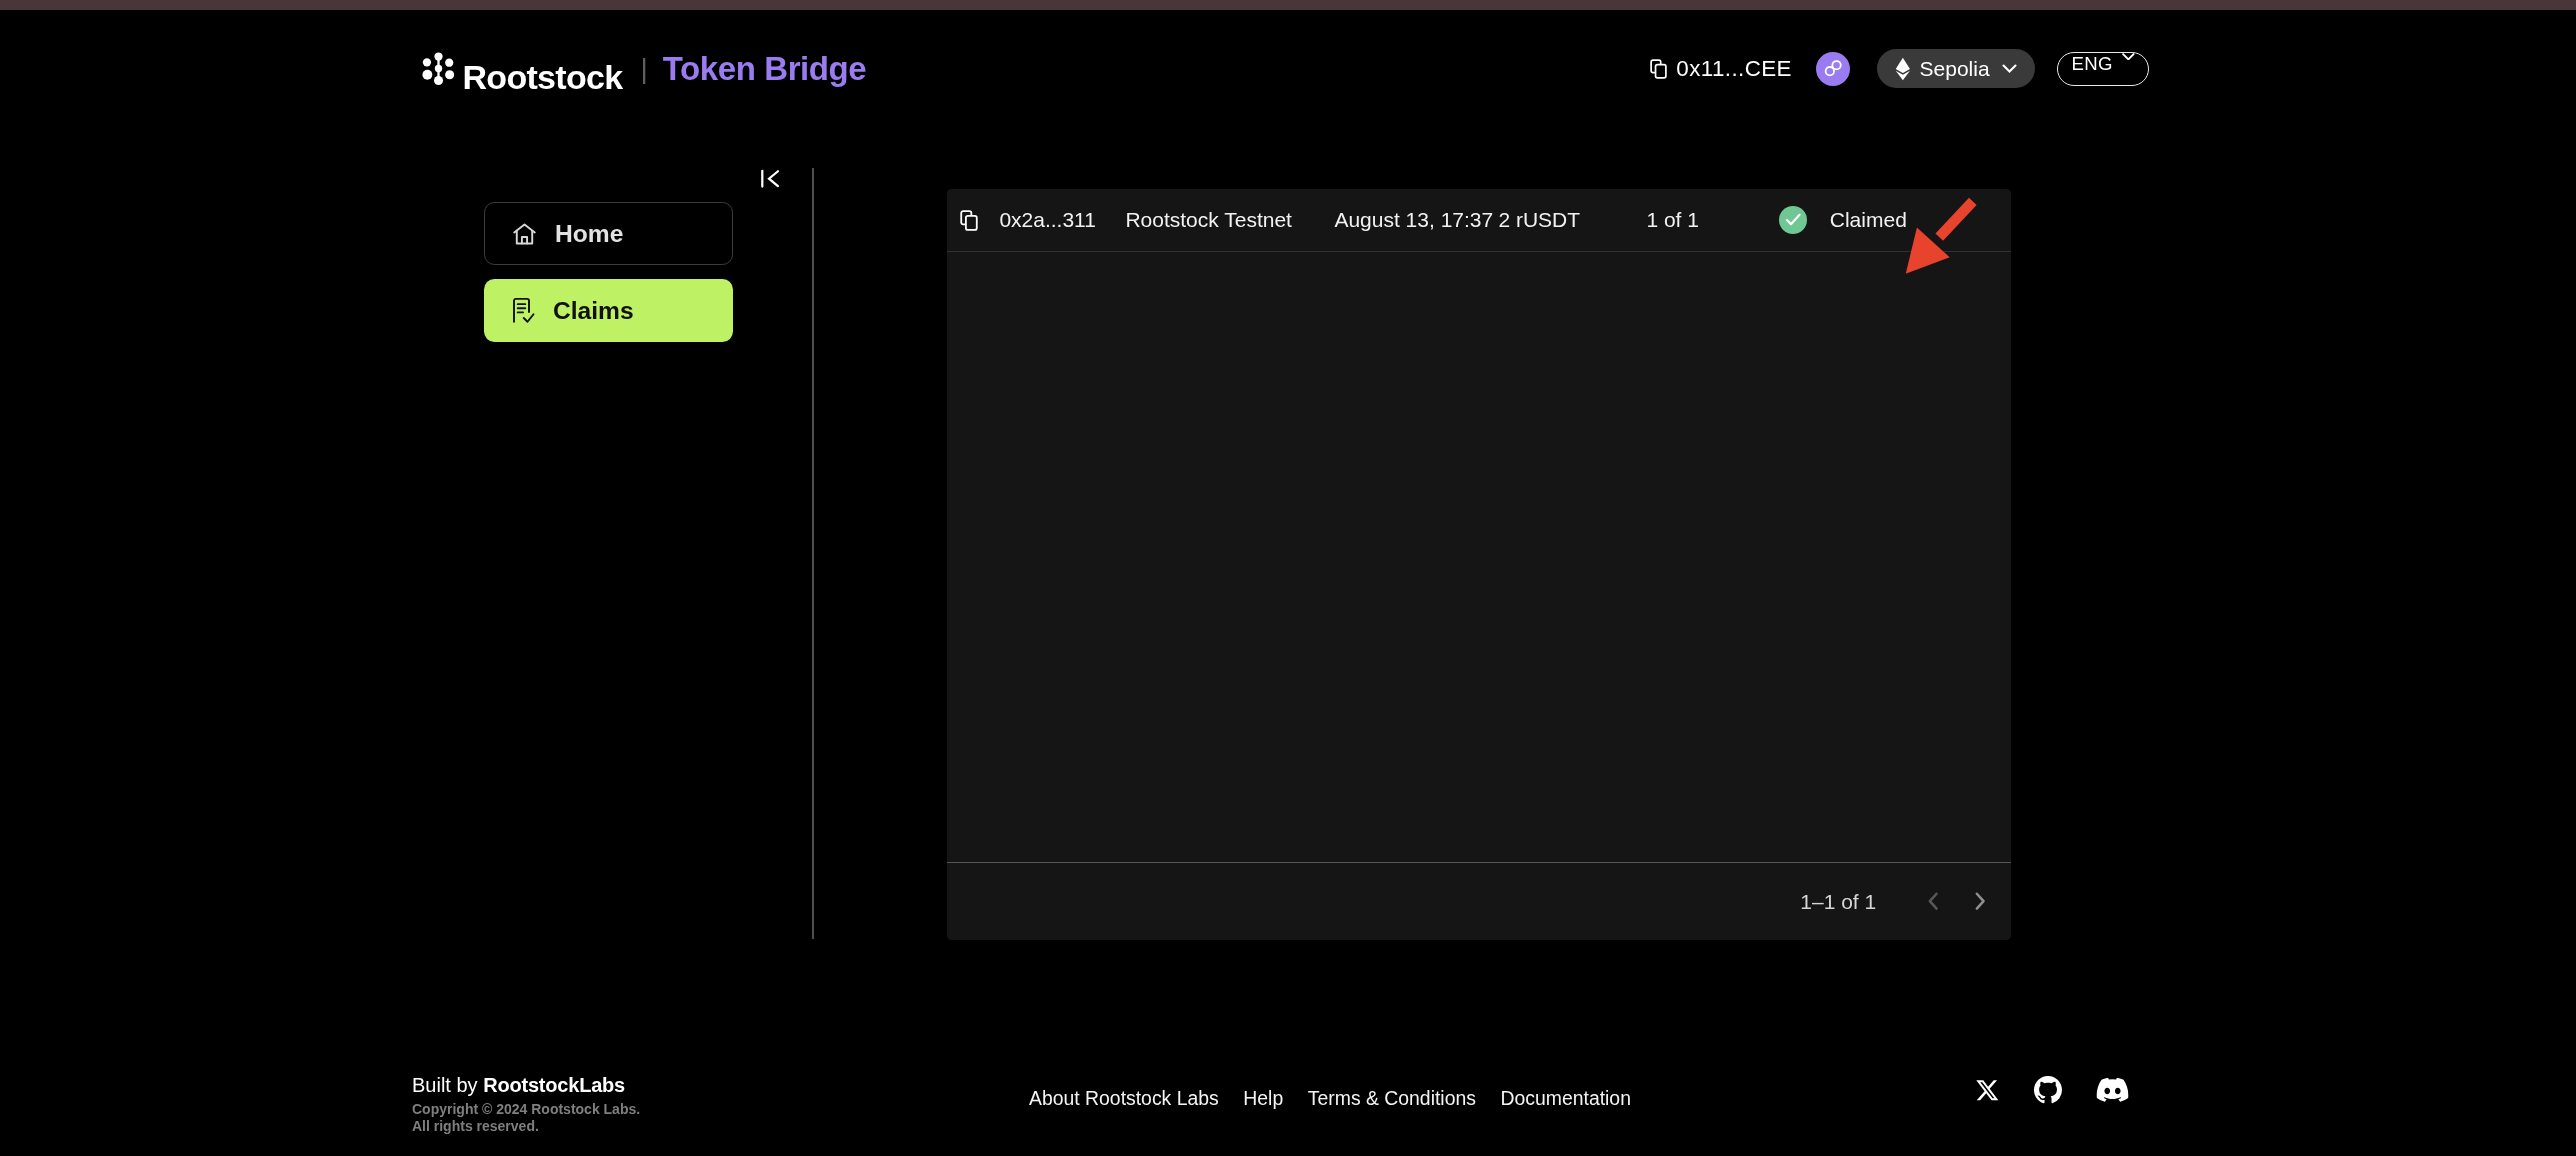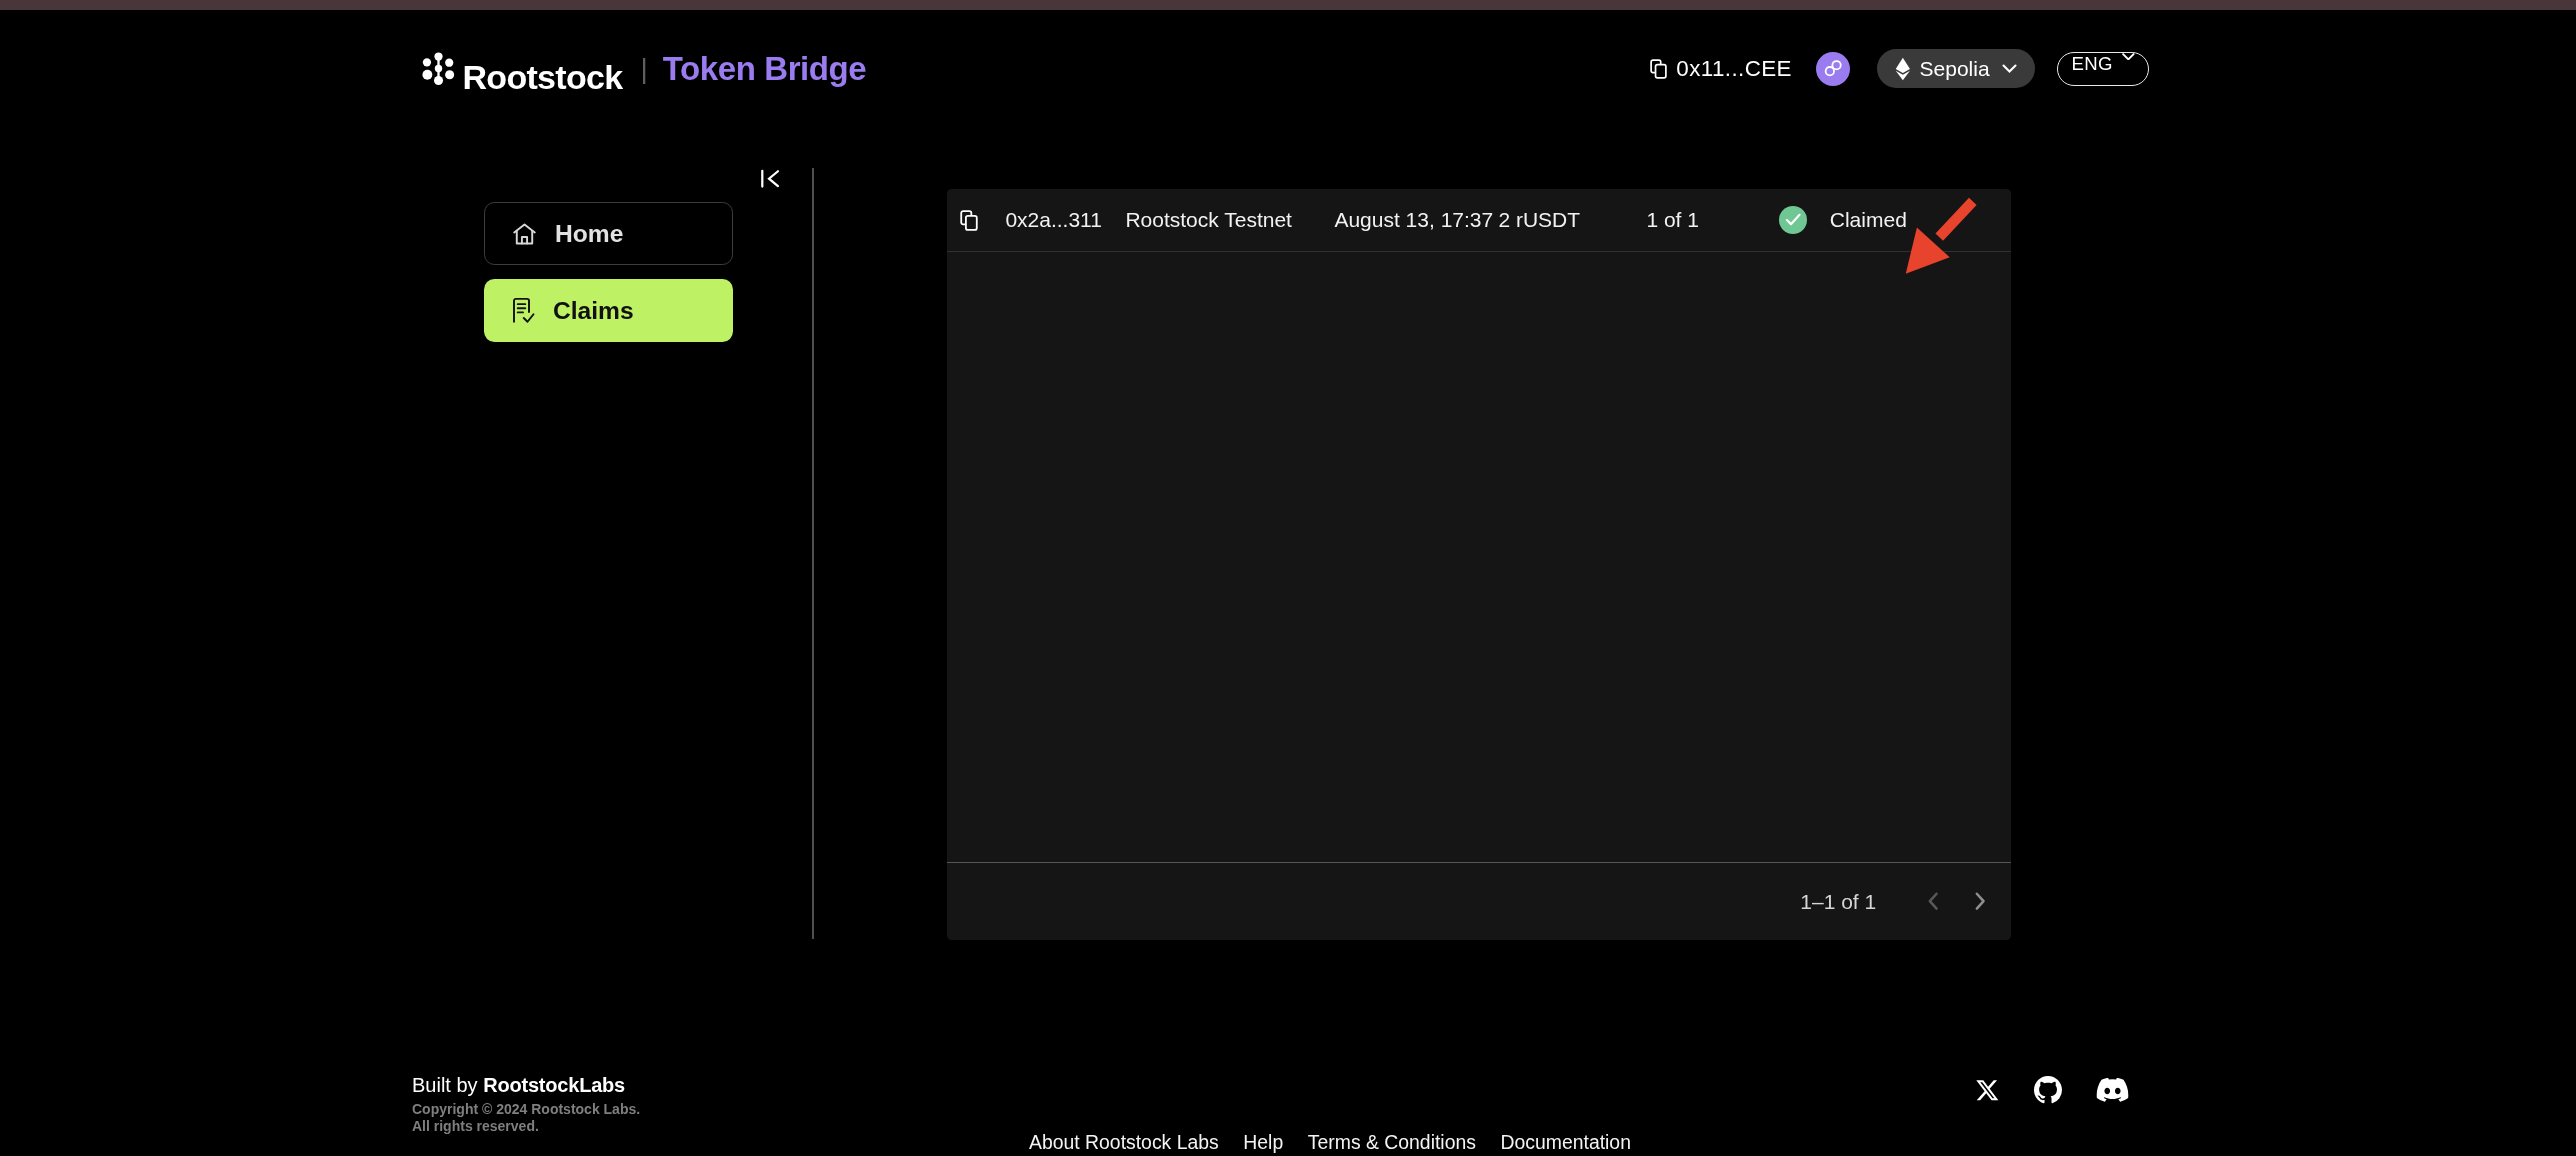--- a/index.html
+++ b/index.html
@@ -58,21 +58,21 @@
     display:grid; grid-template-columns:165px 209px 164px 148px 133px 1fr;
     align-items:center; padding-left:13.4px; color:#a8a8a8; font-size:20px;
   }
   .th-date { display:flex; align-items:center; gap:9.7px; cursor:pointer; }
   .th-status { padding-left:34px; }
   .trow {
     height:63px; border-bottom:1.5px solid #303030;
     display:grid; grid-template-columns:165px 209px 164px 148px 133px 1fr;
     align-items:center; padding-left:13.4px; color:#f2f2f2; font-size:21px;
   }
-  .cell-hash { display:flex; align-items:center; gap:27px; }
+  .cell-hash { display:flex; align-items:center; gap:21px; }
   .cell-hash svg { cursor:pointer; }
   .cell-status { display:flex; align-items:center; gap:22.4px; }
   .check-circle { width:28px; height:28px; border-radius:50%; background:#6fc793;
     display:flex; align-items:center; justify-content:center; }
   .tspacer { flex:1; }
   .tfoot {
     height:78px; border-top:1.5px solid #555555; display:flex; align-items:center;
     justify-content:flex-end; padding-right:23px; color:#d6d6d6; font-size:21px;
   }
   .page-btn { background:transparent; border:none; cursor:pointer; display:flex; align-items:center; }
@@ -80,21 +80,21 @@
   .page-btn.next { margin-left:30px; }
 
   
   .annotation-arrow { position:absolute; left:1878px; top:185px; width:127px; height:108px; pointer-events:none; }
 
   
   .footer-left { position:absolute; left:412px; top:1074px; }
   .built { font-size:20px; color:#ffffff; }
   .built b { font-weight:700; letter-spacing:-0.2px; }
   .copyright { font-size:14px; font-weight:700; color:#7f7f7f; line-height:1.22; margin-top:3.7px; }
-  .footer-links { position:absolute; left:1029px; top:1087px; display:flex; gap:24.6px;margin-top:44px; }
+  .footer-links { position:absolute; left:1029px; top:1087px; display:flex; gap:24.6px; }
   .footer-links a { font-size:19.4px; color:#f4f4f4; text-decoration:none; cursor:pointer; }
   .footer-social { position:absolute; right:447px; top:1076px; display:flex; align-items:center; gap:34px; }
   .footer-social a { display:flex; cursor:pointer; }
 </style>
 </head>
 <body>
 
 <div class="top-strip"></div>
 
 <div class="brand">

